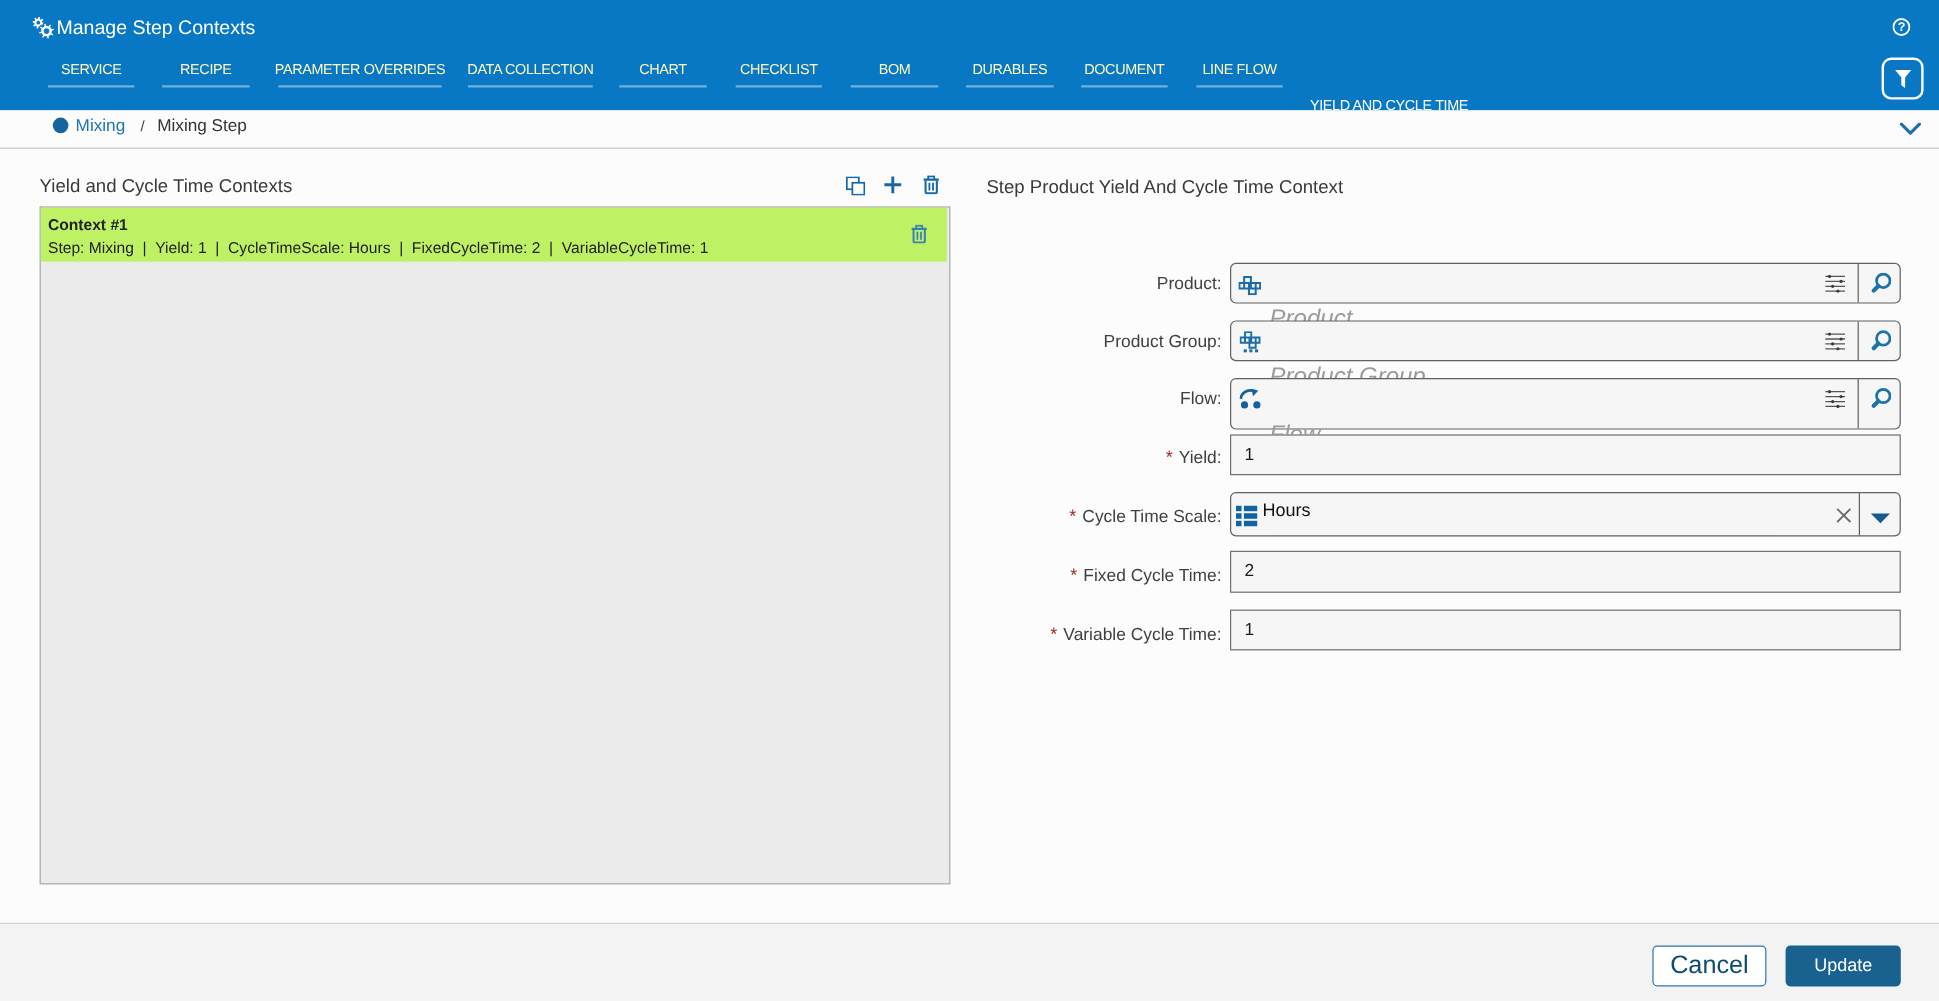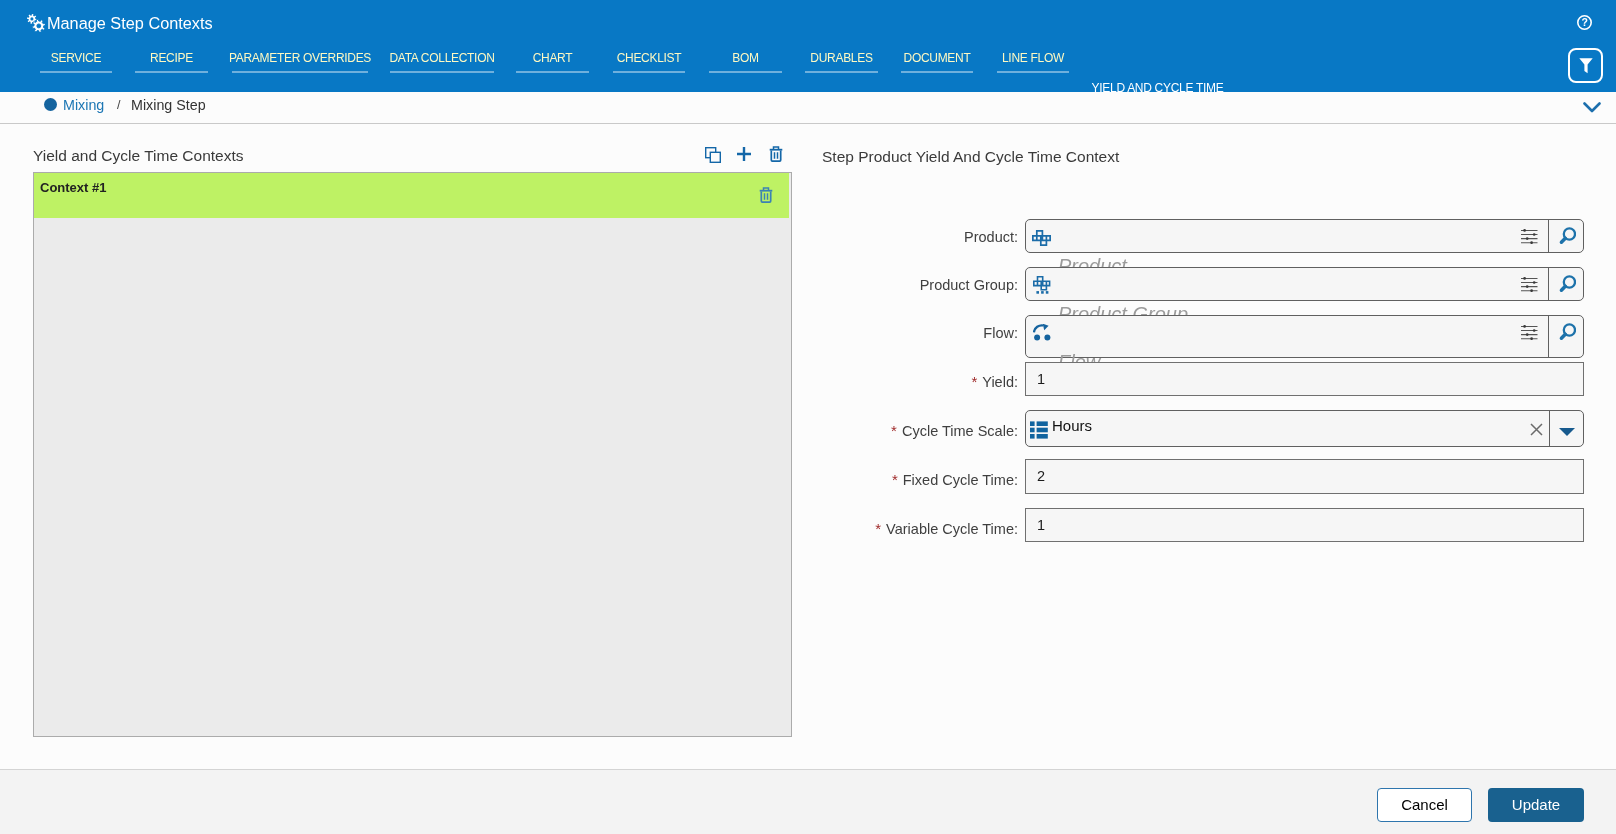--- a/index.html
+++ b/index.html
@@ -48,21 +48,21 @@
   .plain { position:absolute; left:1025px; width:559px; background:#f6f6f6; border:1px solid #707070; font-size:14.5px; color:#1c1c1c; padding-left:11px; }
 
   #ctsbox { position:absolute; left:1025px; top:410px; width:559px; height:37px; background:#f6f6f6; border:1px solid #606060; border-radius:5px; }
   #ctsbox .licon { position:absolute; left:4px; top:10px; }
   #ctsbox .txt { position:absolute; left:26px; top:6px; font-size:15px; color:#111; }
   #ctsbox .divider { position:absolute; left:523px; top:0; width:1px; height:100%; background:#606060; }
   #ctsbox .tri { position:absolute; left:533px; top:17px; width:0; height:0; border-left:8px solid transparent; border-right:8px solid transparent; border-top:8px solid #175a8e; }
 
   
   #footer { position:absolute; left:0; top:769px; width:1616px; height:65px; background:#f3f3f3; border-top:1px solid #d4d4d4; }
-  #btn-cancel { position:absolute; left:1377px; top:18px; width:95px; height:34px; background:#fff; border:1px solid #2e75ad; border-radius:4px; color:#000000; font-size:15px; text-align:center; line-height:32px; }
+  #btn-cancel { position:absolute; left:1377px; top:18px; width:95px; height:34px; background:#fff; border:1px solid #2e75ad; border-radius:4px; color:#0c4a6e; font-size:21px; text-align:center; line-height:32px; }
   #btn-update { position:absolute; left:1488px; top:18px; width:96px; height:34px; background:#19618f; border-radius:4px; color:#fff; font-size:15px; text-align:center; line-height:34px; }
 </style>
 </head>
 <body>
 
 <div id="header">
   <svg id="gearicon" width="18" height="18" viewBox="0 0 18 18">
     <path fill="#ffffff" fill-rule="evenodd" d="M4.90,0.10 L6.45,0.36 L6.12,1.84 L7.11,2.45 L8.29,1.51 L9.21,2.79 L7.93,3.60 L8.20,4.74 L9.70,4.90 L9.44,6.45 L7.96,6.12 L7.35,7.11 L8.29,8.29 L7.01,9.21 L6.20,7.93 L5.06,8.20 L4.90,9.70 L3.35,9.44 L3.68,7.96 L2.69,7.35 L1.51,8.29 L0.59,7.01 L1.87,6.20 L1.60,5.06 L0.10,4.90 L0.36,3.35 L1.84,3.68 L2.45,2.69 L1.51,1.51 L2.79,0.59 L3.60,1.87 L4.74,1.60 Z M6.45,4.90 A1.55,1.55 0 1,0 3.35,4.90 A1.55,1.55 0 1,0 6.45,4.90 Z"></path>
     <path fill="#ffffff" fill-rule="evenodd" stroke="#0878c5" stroke-width="0.9" d="M14.35,5.70 L16.22,6.86 L15.21,8.38 L16.22,9.79 L17.98,9.32 L18.49,11.46 L16.70,11.82 L16.42,13.53 L18.00,14.45 L16.84,16.32 L15.32,15.31 L13.91,16.32 L14.38,18.08 L12.24,18.59 L11.88,16.80 L10.17,16.52 L9.25,18.10 L7.38,16.94 L8.39,15.42 L7.38,14.01 L5.62,14.48 L5.11,12.34 L6.90,11.98 L7.18,10.27 L5.60,9.35 L6.76,7.48 L8.28,8.49 L9.69,7.48 L9.22,5.72 L11.36,5.21 L11.72,7.00 L13.43,7.28 Z M13.75,11.90 A1.95,1.95 0 1,0 9.85,11.90 A1.95,1.95 0 1,0 13.75,11.90 Z"></path>
   </svg>
@@ -114,20 +114,21 @@
     <path d="M0.7,3.7 H13.3" stroke="#1467a8" stroke-width="1.8" fill="none"></path>
     <path d="M4.5,3.3 V1 H9.5 V3.3" stroke="#1467a8" stroke-width="1.5" fill="none"></path>
     <path d="M2.3,4.4 V14.1 Q2.3,15.1 3.3,15.1 H10.7 Q11.7,15.1 11.7,14.1 V4.4" stroke="#1467a8" stroke-width="1.7" fill="none"></path>
     <path d="M5.5,6.2 V12.8 M8.5,6.2 V12.8" stroke="#1467a8" stroke-width="1.5" fill="none"></path>
   </svg>
 </div>
 
 <div id="listbox">
   <div id="selrow">
     <div class="t1">Context #1</div>
+    <div class="t2">Step: Mixing&nbsp; | &nbsp;Yield: 1&nbsp; | &nbsp;CycleTimeScale: Hours&nbsp; | &nbsp;FixedCycleTime: 2&nbsp; | &nbsp;VariableCycleTime: 1</div>
     <svg width="14" height="16" viewBox="0 0 14 16">
       <path d="M0.7,3.7 H13.3" stroke="#3b82b4" stroke-width="1.8" fill="none"></path>
       <path d="M4.5,3.3 V1 H9.5 V3.3" stroke="#3b82b4" stroke-width="1.5" fill="none"></path>
       <path d="M2.3,4.4 V14.1 Q2.3,15.1 3.3,15.1 H10.7 Q11.7,15.1 11.7,14.1 V4.4" stroke="#3b82b4" stroke-width="1.7" fill="none"></path>
       <path d="M5.5,6.2 V12.8 M8.5,6.2 V12.8" stroke="#3b82b4" stroke-width="1.5" fill="none"></path>
     </svg>
   </div>
 </div>
 
 <div id="rheading">Step Product Yield And Cycle Time Context</div>

